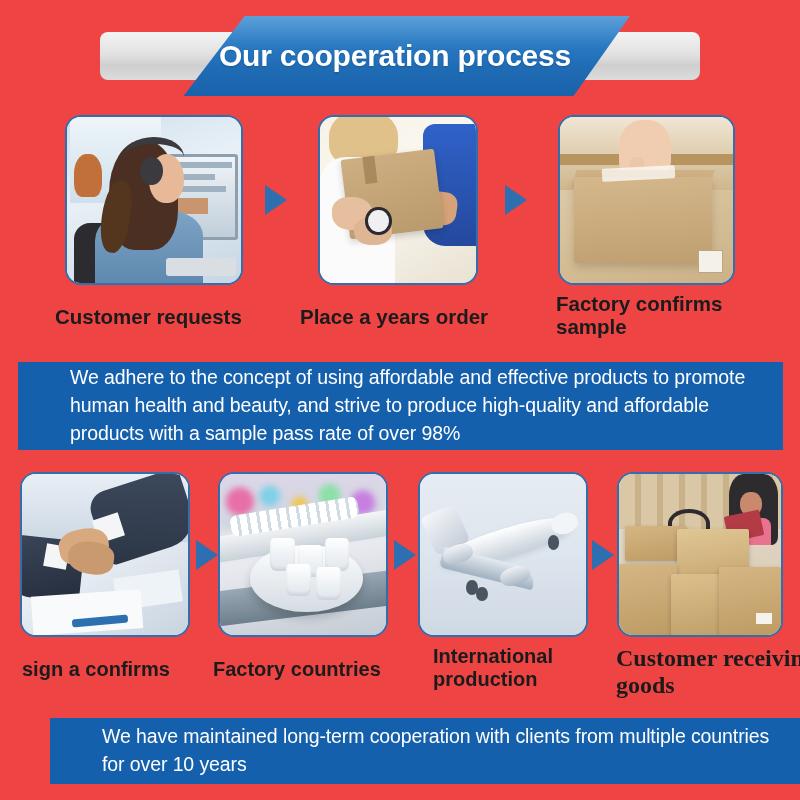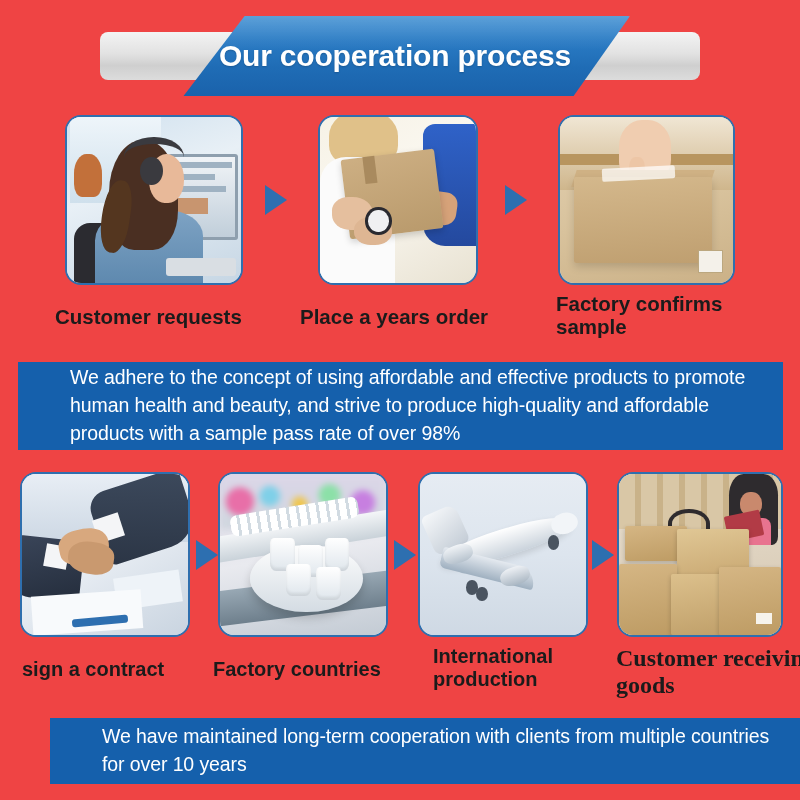--- a/index.html
+++ b/index.html
@@ -339,21 +339,21 @@
       <div class="sleeveL"></div>
       <div class="cuffR"></div>
       <div class="cuffL"></div>
       <div class="handA"></div>
       <div class="handB"></div>
       <div class="paper2"></div>
       <div class="paper"></div>
       <div class="pen"></div>
     </div>
   </div>
-  <div class="caption" style="left:22px; top:658px; width:185px; font-size:20px;">sign a contract</div>
+  <div class="caption" style="left:22px; top:658px; width:185px; font-size:20px;">sign a confirms</div>
 
   <div class="arrow" style="left:196px; top:540px;"></div>
 
   <div class="card" style="left:218px; top:472px; width:170px; height:165px;">
     <div class="photo ph-factory">
       <div class="bokeh"></div>
       <div class="belt2"></div>
       <div class="belt"></div>
       <div class="row"></div>
       <div class="disc"></div>

